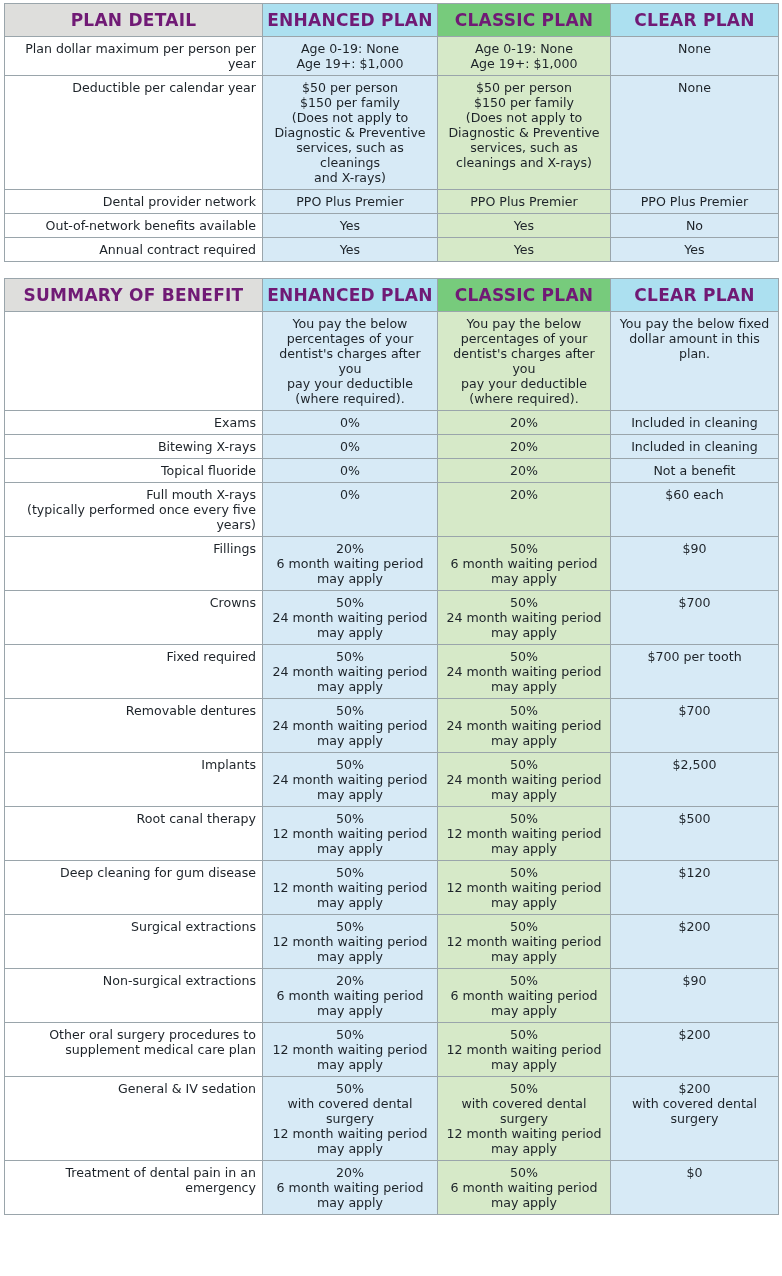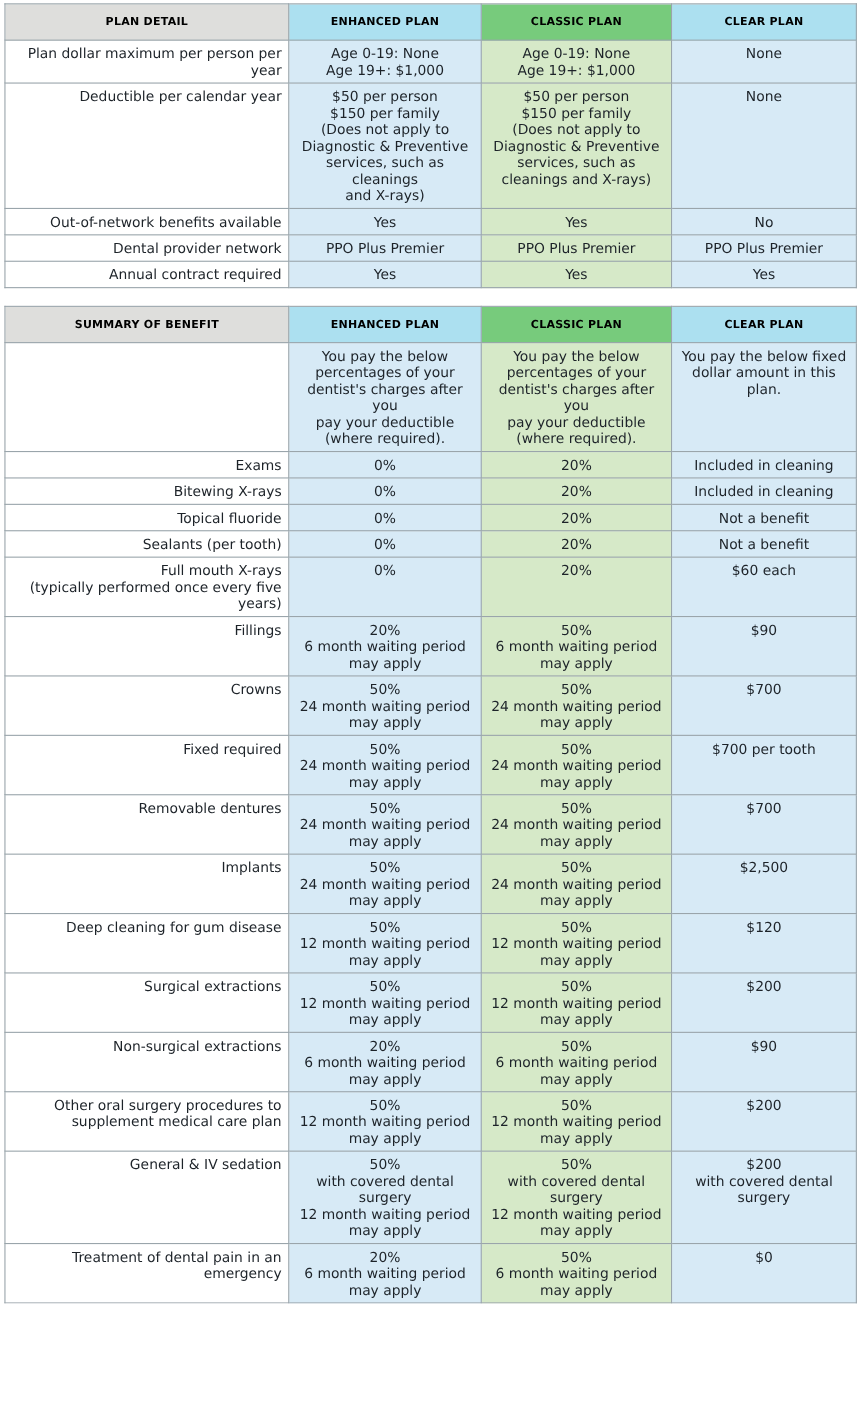--- a/index.html
+++ b/index.html
@@ -40,27 +40,27 @@
     border: 1px solid #9aa5ab;
     padding: 4px 6px;
     font-size: 12.6px;
     line-height: 15px;
     vertical-align: top;
   }
 
   
   thead th {
     font-weight: bold;
-    font-size: 10px;
+    font-size: 17px;
     letter-spacing: 0.25px;
     text-align: center;
     vertical-align: middle;
     height: 24px;
     padding: 4px 4px;
-    color: #000000;
+    color: #701a75;
   }
   th.h-detail { background: #dededc; }
   th.h-enh    { background: #ace0f0; }
   th.h-cls    { background: #77cb7c; }
   th.h-clr    { background: #ace0f0; }
 
   
   td.label {
     background: #ffffff;
     text-align: right;
@@ -140,44 +140,44 @@
             <span>Diagnostic &amp; Preventive</span>
             <span>services, such as</span>
             <span>cleanings and X-rays)</span>
           </td>
           <td class="clr cell-lines">
             <span>None</span>
           </td>
         </tr>
         <tr class="compact">
           <td class="label">
+            <span style="display: block;">Dental provider network</span>
+          </td>
+          <td class="enh cell-lines">
+            <span>PPO Plus Premier</span>
+          </td>
+          <td class="cls cell-lines">
+            <span>PPO Plus Premier</span>
+          </td>
+          <td class="clr cell-lines">
+            <span>PPO Plus Premier</span>
+          </td>
+        </tr>
+        <tr class="compact">
+          <td class="label">
             <span style="display: block;">Out-of-network benefits available</span>
           </td>
           <td class="enh cell-lines">
             <span>Yes</span>
           </td>
           <td class="cls cell-lines">
             <span>Yes</span>
           </td>
           <td class="clr cell-lines">
             <span>No</span>
-          </td>
-        </tr>
-        <tr class="compact">
-          <td class="label">
-            <span style="display: block;">Dental provider network</span>
-          </td>
-          <td class="enh cell-lines">
-            <span>PPO Plus Premier</span>
-          </td>
-          <td class="cls cell-lines">
-            <span>PPO Plus Premier</span>
-          </td>
-          <td class="clr cell-lines">
-            <span>PPO Plus Premier</span>
           </td>
         </tr>
         <tr class="compact">
           <td class="label">
             <span style="display: block;">Annual contract required</span>
           </td>
           <td class="enh cell-lines">
             <span>Yes</span>
           </td>
           <td class="cls cell-lines">
@@ -264,34 +264,20 @@
           <td class="enh cell-lines">
             <span>0%</span>
           </td>
           <td class="cls cell-lines">
             <span>20%</span>
           </td>
           <td class="clr cell-lines">
             <span>Not a benefit</span>
           </td>
         </tr>
-        <tr class="compact">
-          <td class="label">
-            <span style="display: block;">Sealants (per tooth)</span>
-          </td>
-          <td class="enh cell-lines">
-            <span>0%</span>
-          </td>
-          <td class="cls cell-lines">
-            <span>20%</span>
-          </td>
-          <td class="clr cell-lines">
-            <span>Not a benefit</span>
-          </td>
-        </tr>
         <tr>
           <td class="label">
             <span style="display: block;">Full mouth X-rays</span>
             <span style="display: block;">(typically performed once every five years)</span>
           </td>
           <td class="enh cell-lines">
             <span>0%</span>
           </td>
           <td class="cls cell-lines">
             <span>20%</span>
@@ -381,20 +367,38 @@
             <span>24 month waiting period</span>
             <span>may apply</span>
           </td>
           <td class="cls cell-lines">
             <span>50%</span>
             <span>24 month waiting period</span>
             <span>may apply</span>
           </td>
           <td class="clr cell-lines">
             <span>$2,500</span>
+          </td>
+        </tr>
+        <tr>
+          <td class="label">
+            <span style="display: block;">Root canal therapy</span>
+          </td>
+          <td class="enh cell-lines">
+            <span>50%</span>
+            <span>12 month waiting period</span>
+            <span>may apply</span>
+          </td>
+          <td class="cls cell-lines">
+            <span>50%</span>
+            <span>12 month waiting period</span>
+            <span>may apply</span>
+          </td>
+          <td class="clr cell-lines">
+            <span>$500</span>
           </td>
         </tr>
         <tr>
           <td class="label">
             <span style="display: block;">Deep cleaning for gum disease</span>
           </td>
           <td class="enh cell-lines">
             <span>50%</span>
             <span>12 month waiting period</span>
             <span>may apply</span>

